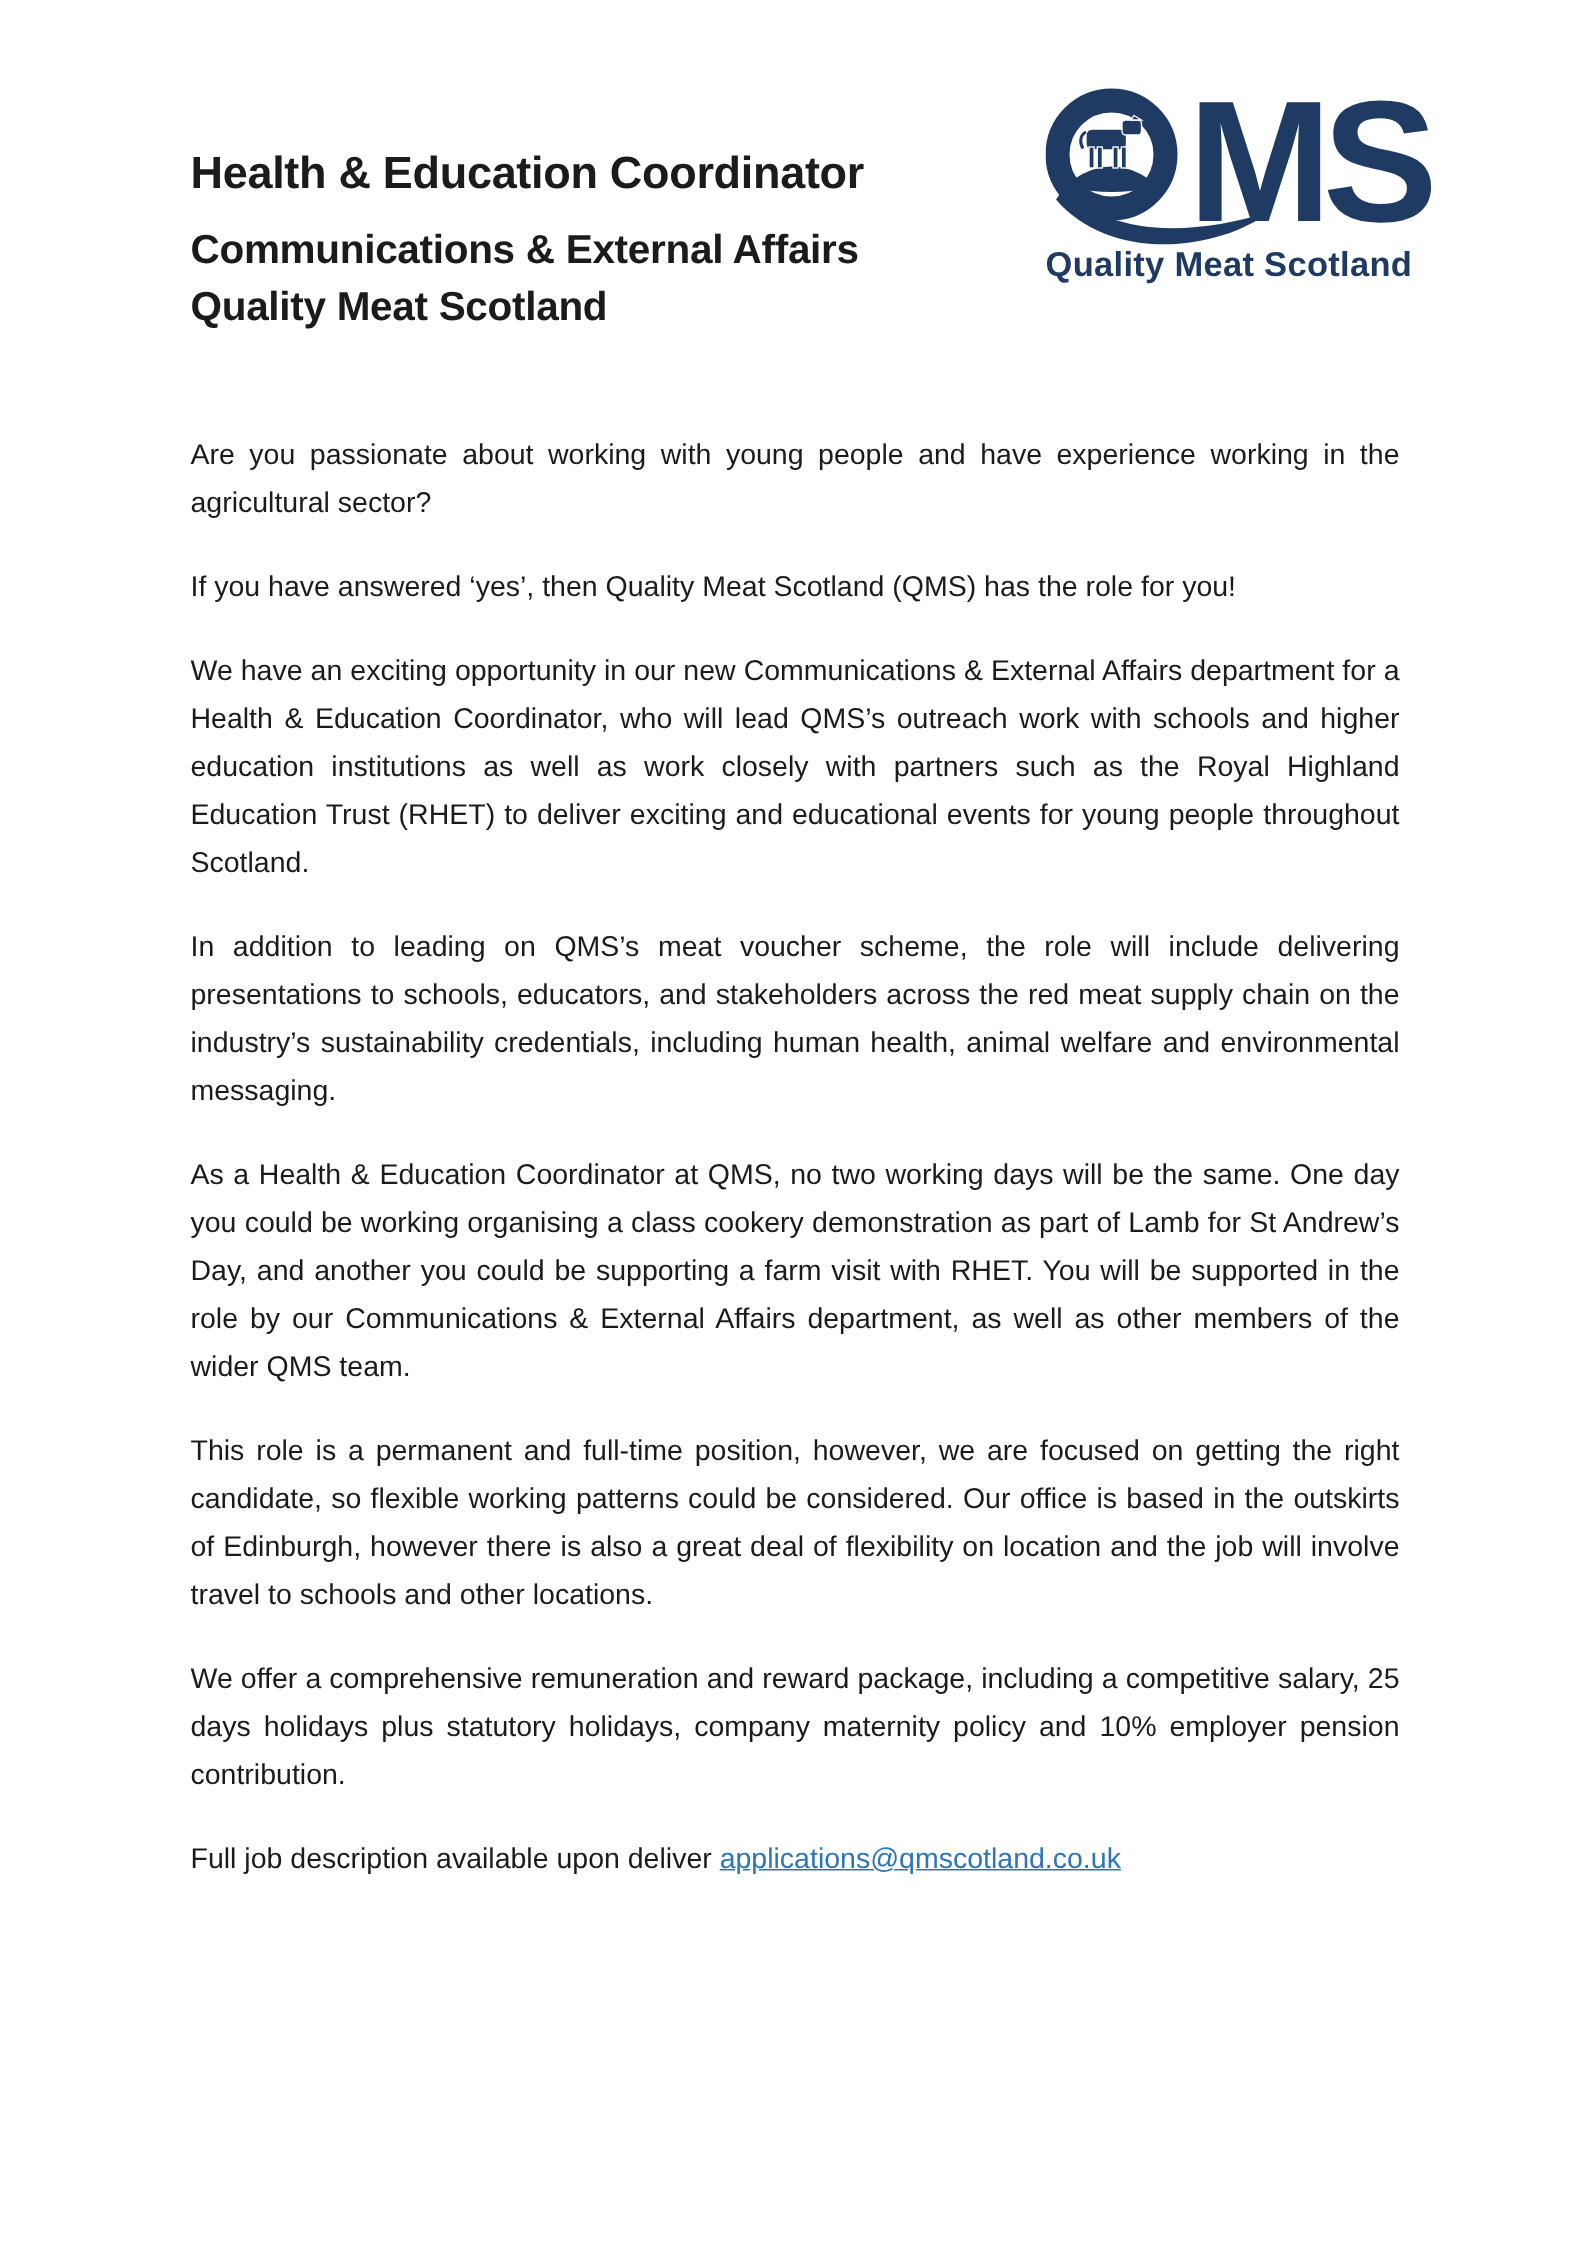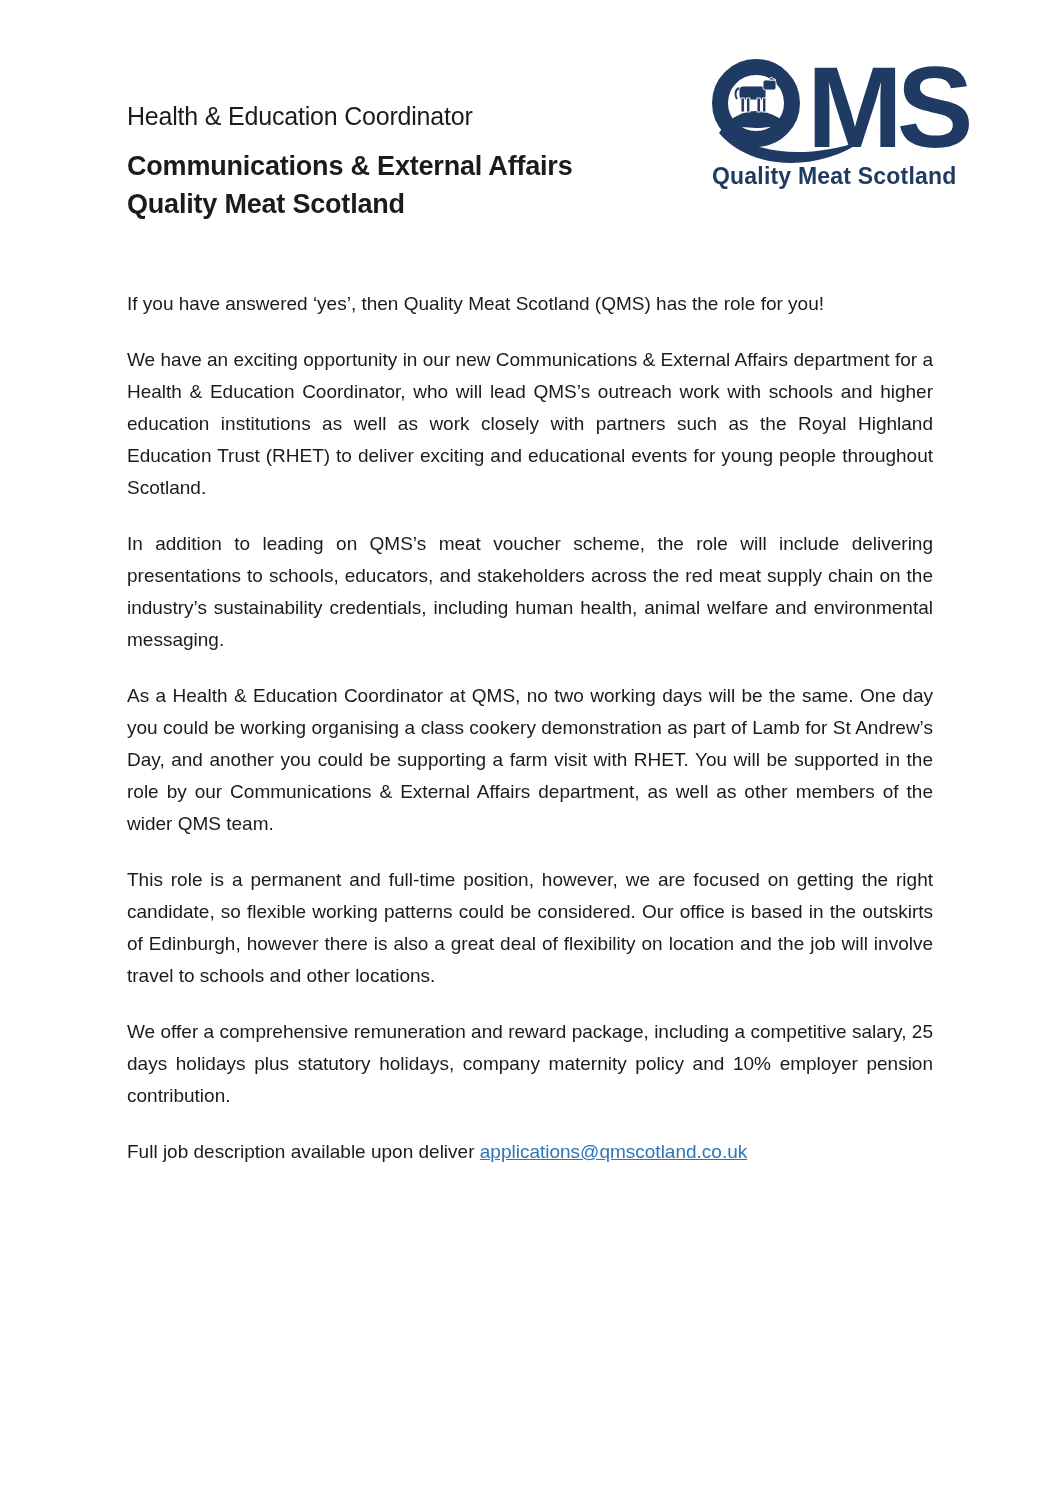--- a/index.html
+++ b/index.html
@@ -15,23 +15,23 @@
     overflow: hidden;
   }
   .content {
     position: absolute;
     left: 127px;
     top: 0;
     width: 806px;
     padding-top: 101px;
   }
   .doc-title {
-    font-size: 25px;
+    font-size: 30px;
     line-height: 30px;
-    font-weight: normal;
+    font-weight: bold;
     letter-spacing: -0.2px;
   }
   .doc-subtitle {
     font-size: 27px;
     line-height: 26px;
     font-weight: bold;
     letter-spacing: -0.2px;
   }
   .doc-subtitle.first { margin-top: 22px; }
   .doc-subtitle.second { margin-top: 12px; }
@@ -45,21 +45,21 @@
   .body-text p.closing { text-align: left; }
   a.email-link {
     color: var(--link-blue, #2E75B6);
     text-decoration: underline;
     cursor: pointer;
     text-align: center;
   }
   .logo {
     position: absolute;
     top: 57px;
-    right: 68px;
+    right: 83px;
     width: 278px;
     color: var(--logo-navy, #1F3A63);
   }
   .logo svg { display: block; width: 278px; height: auto; }
   .logo-ms {
     font-family: "Liberation Sans", sans-serif;
     font-weight: bold;
   }
   .logo-tagline {
     margin-top: -6px;
@@ -99,20 +99,21 @@
     </svg>
     <div class="logo-tagline">Quality Meat Scotland</div>
   </div>
 
   <div class="content">
     <h1 class="doc-title">Health &amp; Education Coordinator</h1>
     <h2 class="doc-subtitle first">Communications &amp; External Affairs</h2>
     <h2 class="doc-subtitle second">Quality Meat Scotland</h2>
 
     <div class="body-text">
+      <p>Are you passionate about working with young people and have experience working in the agricultural sector?</p>
       <p>If you have answered ‘yes’, then Quality Meat Scotland (QMS) has the role for you!</p>
       <p>We have an exciting opportunity in our new Communications &amp; External Affairs department for a Health &amp; Education Coordinator, who will lead QMS’s outreach work with schools and higher education institutions as well as work closely with partners such as the Royal Highland Education Trust (RHET) to deliver exciting and educational events for young people throughout Scotland.</p>
       <p>In addition to leading on QMS’s meat voucher scheme, the role will include delivering presentations to schools, educators, and stakeholders across the red meat supply chain on the industry’s sustainability credentials, including human health, animal welfare and environmental messaging.</p>
       <p>As a Health &amp; Education Coordinator at QMS, no two working days will be the same. One day you could be working organising a class cookery demonstration as part of Lamb for St Andrew’s Day, and another you could be supporting a farm visit with RHET. You will be supported in the role by our Communications &amp; External Affairs department, as well as other members of the wider QMS team.</p>
       <p>This role is a permanent and full-time position, however, we are focused on getting the right candidate, so flexible working patterns could be considered. Our office is based in the outskirts of Edinburgh, however there is also a great deal of flexibility on location and the job will involve travel to schools and other locations.</p>
       <p>We offer a comprehensive remuneration and reward package, including a competitive salary, 25 days holidays plus statutory holidays, company maternity policy and 10% employer pension contribution.</p>
       <p class="closing"><span>Full job description available upon deliver </span><a class="email-link" href="#">applications@qmscotland.co.uk</a></p>
     </div>
   </div>
 

